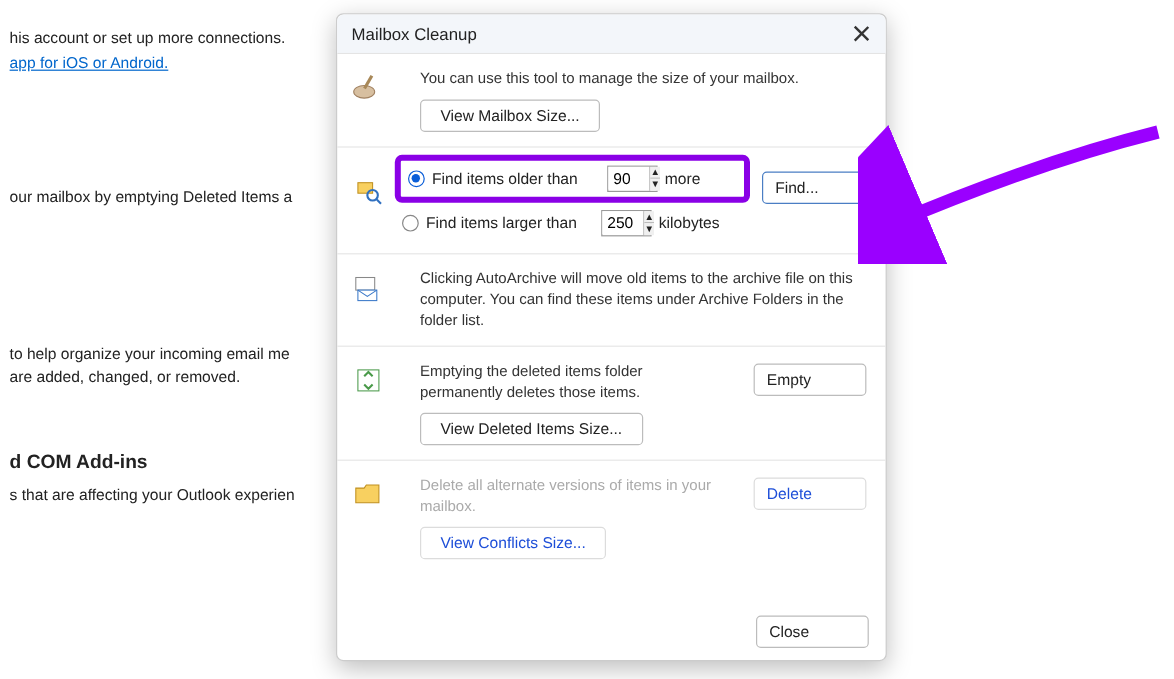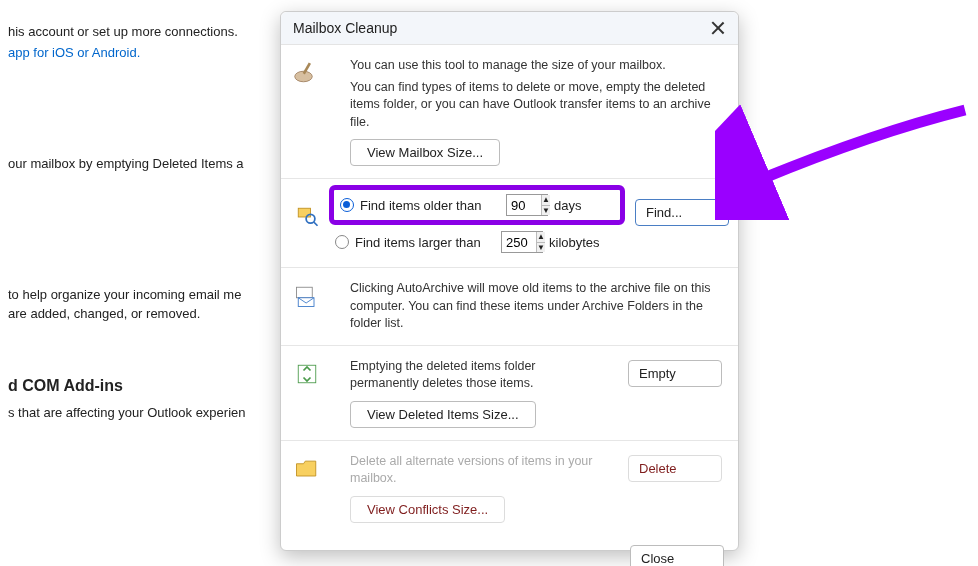--- a/index.html
+++ b/index.html
@@ -17,21 +17,21 @@
   
   .bg {
     position: absolute;
     left: 0; top: 0;
     width: 310px;
     height: 566px;
     padding-left: 8px;
     color: #222;
   }
   .bg .line { white-space: nowrap; }
-  .bg a { color: #0066cc; cursor: pointer; }
+  .bg a { color: #0066cc; text-decoration: underline; cursor: pointer; }
   .bg .heading { font-weight: 600; font-size: 16px; margin-top: 18px; }
 
   
   .dialog {
     position: absolute;
     left: 280px;
     top: 11px;
     width: 459px;
     height: 540px;
     background: #fff;
@@ -105,21 +105,21 @@
     background: #fff;
     border: 1px solid #bcbcbc;
     border-radius: 4px;
     padding: 5px 10px;
     font-size: 13px;
     min-width: 94px;
     text-align: left;
     cursor: pointer;
     color: #222;
   }
-  .btn.disabled { color: #7f1d1d; cursor: default; border-color:#dcdcdc; }
+  .btn.disabled { color: #1d4ed8; cursor: default; border-color:#dcdcdc; }
   .btn.inline {
     margin-top: 8px;
     min-width: 140px;
     display: inline-block;
     padding: 5px 16px;
   }
   .btn.primary { border-color: #4a7ec4; }
 
   .close-row {
     display: flex;
@@ -242,21 +242,20 @@
 
     <div class="section">
       <div class="sec-icon">
         <svg class="ico" viewBox="0 0 32 32">
             <ellipse cx="12" cy="20" rx="10" ry="6" fill="#d7bfa0" stroke="#a08060"></ellipse>
             <rect x="18" y="4" width="3" height="14" fill="#a88858" transform="rotate(30 18 4)"></rect>
           </svg>
       </div>
       <div class="sec-content">
         <div>You can use this tool to manage the size of your mailbox.</div>
-        <div style="margin-top:4px">You can find types of items to delete or move, empty the deleted items folder, or you can have Outlook transfer items to an archive file.</div>
         <button class="btn inline">View Mailbox Size...</button>
       </div>
     </div>
 
     <div class="find-section">
       <div class="sec-icon" style="padding-top:18px">
         <svg class="ico" viewBox="0 0 32 32">
             <rect x="6" y="6" width="14" height="10" fill="#f8d060" stroke="#c09020"></rect>
             <circle cx="20" cy="18" r="5" fill="none" stroke="#3070c0" stroke-width="2"></circle>
             <line x1="24" y1="22" x2="28" y2="26" stroke="#3070c0" stroke-width="2"></line>
@@ -266,21 +265,21 @@
         <div class="find-row hl">
           <span class="radio selected"></span>
           <span class="radio-label">Find items older than</span>
           <div class="spinbox">
             <input value="90" style="">
             <div class="spin-btns">
               <div>▲</div>
               <div>▼</div>
             </div>
           </div>
-          <span class="unit">days</span>
+          <span class="unit">more</span>
         </div>
         <div class="find-row">
           <span class="radio"></span>
           <span class="radio-label">Find items larger than</span>
           <div class="spinbox">
             <input value="250" style="">
             <div class="spin-btns">
               <div>▲</div>
               <div>▼</div>
             </div>

